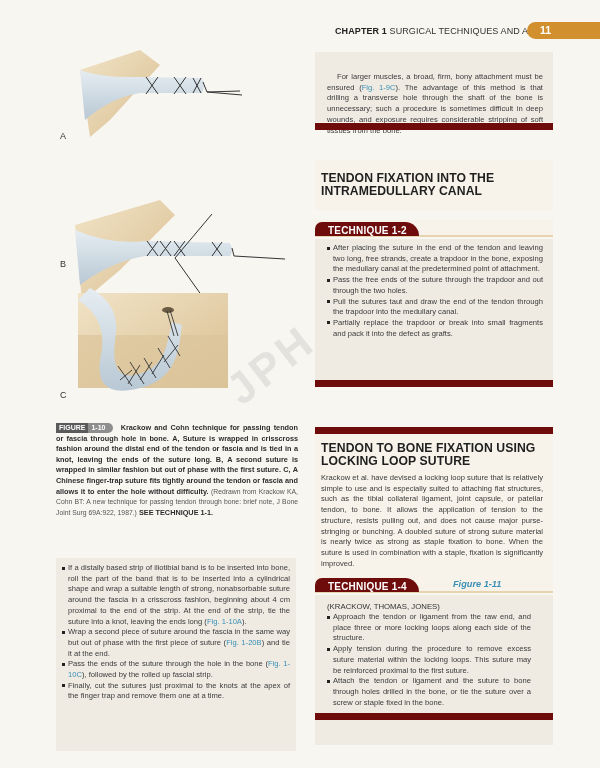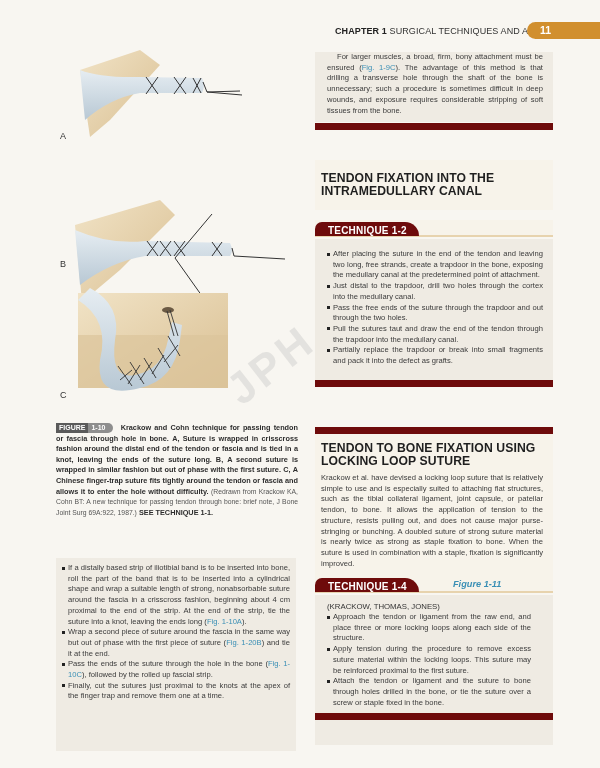--- a/index.html
+++ b/index.html
@@ -168,39 +168,38 @@
 
   <div class="left-box">
     <ul class="bullets">
       <li><span>If a distally based strip of iliotibial band is to be inserted into bone, roll the part of the band that is to be inserted into a cylindrical shape and wrap a suitable length of strong, nonabsorbable suture around the fascia in a crisscross fashion, beginning about 4 cm proximal to the end of the strip. At the end of the strip, tie the suture into a knot, leaving the ends long (</span><span class="link">Fig. 1-10A</span><span>).</span></li>
       <li><span>Wrap a second piece of suture around the fascia in the same way but out of phase with the first piece of suture (</span><span class="link">Fig. 1-20B</span><span>) and tie it at the end.</span></li>
       <li><span>Pass the ends of the suture through the hole in the bone (</span><span class="link">Fig. 1-10C</span><span>), followed by the rolled up fascial strip.</span></li>
       <li><span>Finally, cut the sutures just proximal to the knots at the apex of the finger trap and remove them one at a time.</span></li>
     </ul>
   </div>
 
-  <div class="box" style="top:52px;height:70px;padding:0 10px 0 12px">
+  <div class="box" style="top:52px;height:70px;padding:20px 10px 0 12px">
     <p class="para indent"><span>For larger muscles, a broad, firm, bony attachment must be ensured (</span><span class="link">Fig. 1-9C</span><span>). The advantage of this method is that drilling a transverse hole through the shaft of the bone is unnecessary; such a procedure is sometimes difficult in deep wounds, and exposure requires considerable stripping of soft tissues from the bone.</span></p>
   </div>
   <div class="box-bar" style="top:123px"></div>
 
   <div class="box-bar" style="top:165px"></div>
   <div class="box" style="top:160px;height:50px;background:#f7f3ea;padding:12px 6px 0 6px">
     <div class="sec-title">
       <div>TENDON FIXATION INTO THE</div>
       <div>INTRAMEDULLARY CANAL</div>
     </div>
   </div>
   <div class="box" style="top:220px;height:17px;background:#f7f3ea">
     <div class="tech-row"><span class="tech-tab">TECHNIQUE 1-2</span></div>
   </div>
-  <div class="box" style="top:239px;height:141px;padding:10px 10px 0 12px">
+  <div class="box" style="top:239px;height:141px;padding:4px 10px 0 12px">
     <ul class="bullets">
       <li>After placing the suture in the end of the tendon and leaving two long, free strands, create a trapdoor in the bone, exposing the medullary canal at the predetermined point of attachment.</li>
-      <li>Just distal to the trapdoor, drill two holes through the cortex into the medullary canal.</li>
       <li>Pass the free ends of the suture through the trapdoor and out through the two holes.</li>
       <li>Pull the sutures taut and draw the end of the tendon through the trapdoor into the medullary canal.</li>
       <li>Partially replace the trapdoor or break into small fragments and pack it into the defect as grafts.</li>
     </ul>
   </div>
   <div class="box-bar" style="top:380px"></div>
 
   <div class="box-bar" style="top:427px"></div>
   <div class="box" style="top:434px;height:146px;background:#f7f3ea;padding:8px 10px 0 6px">
     <div class="sec-title">

